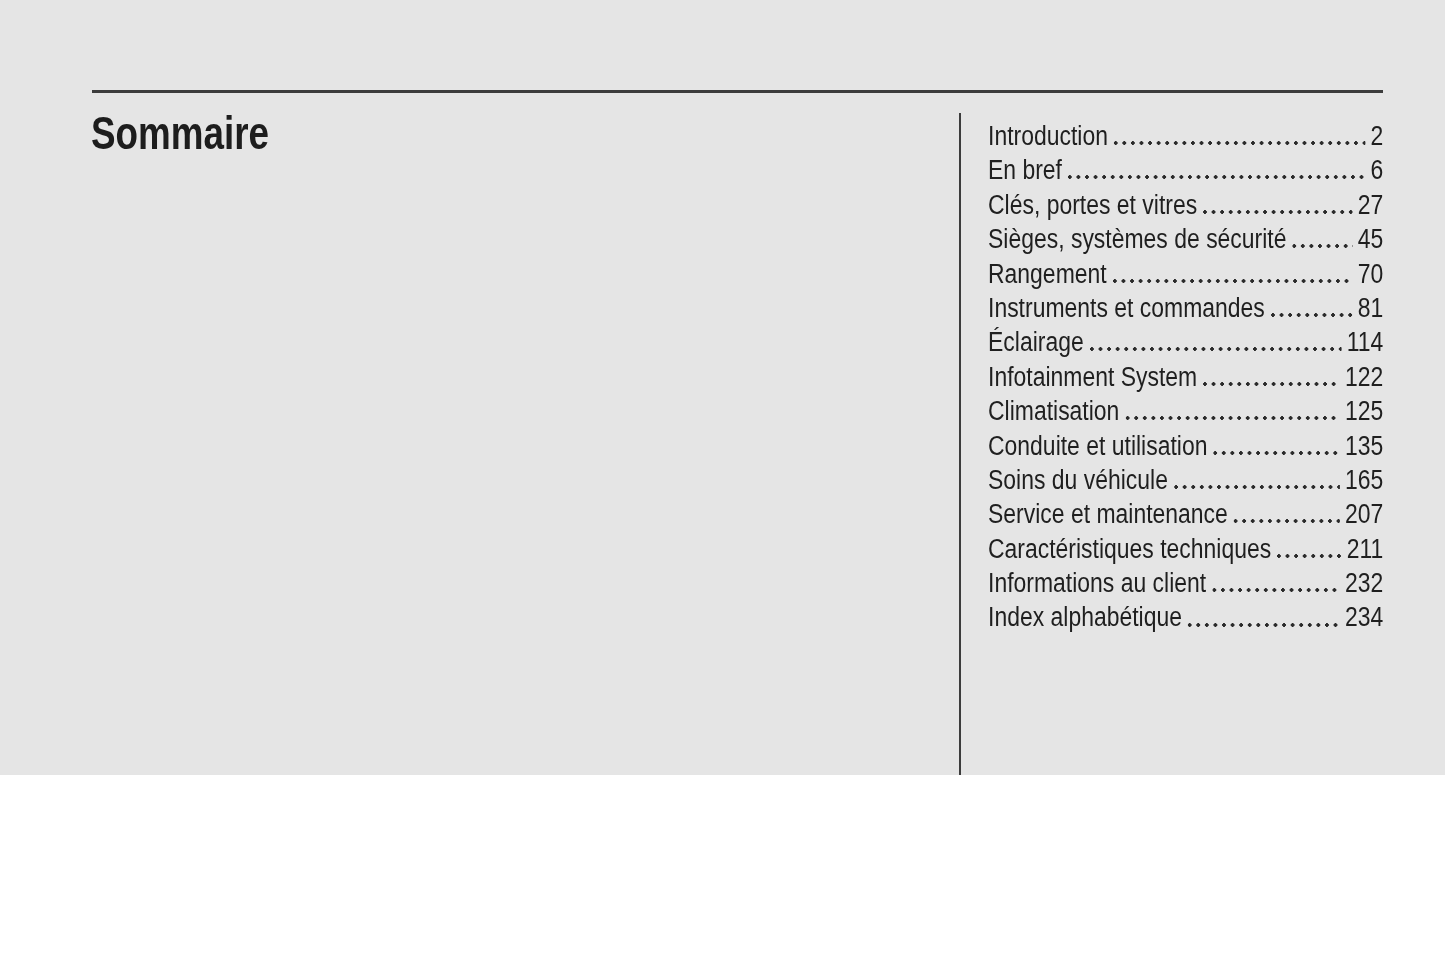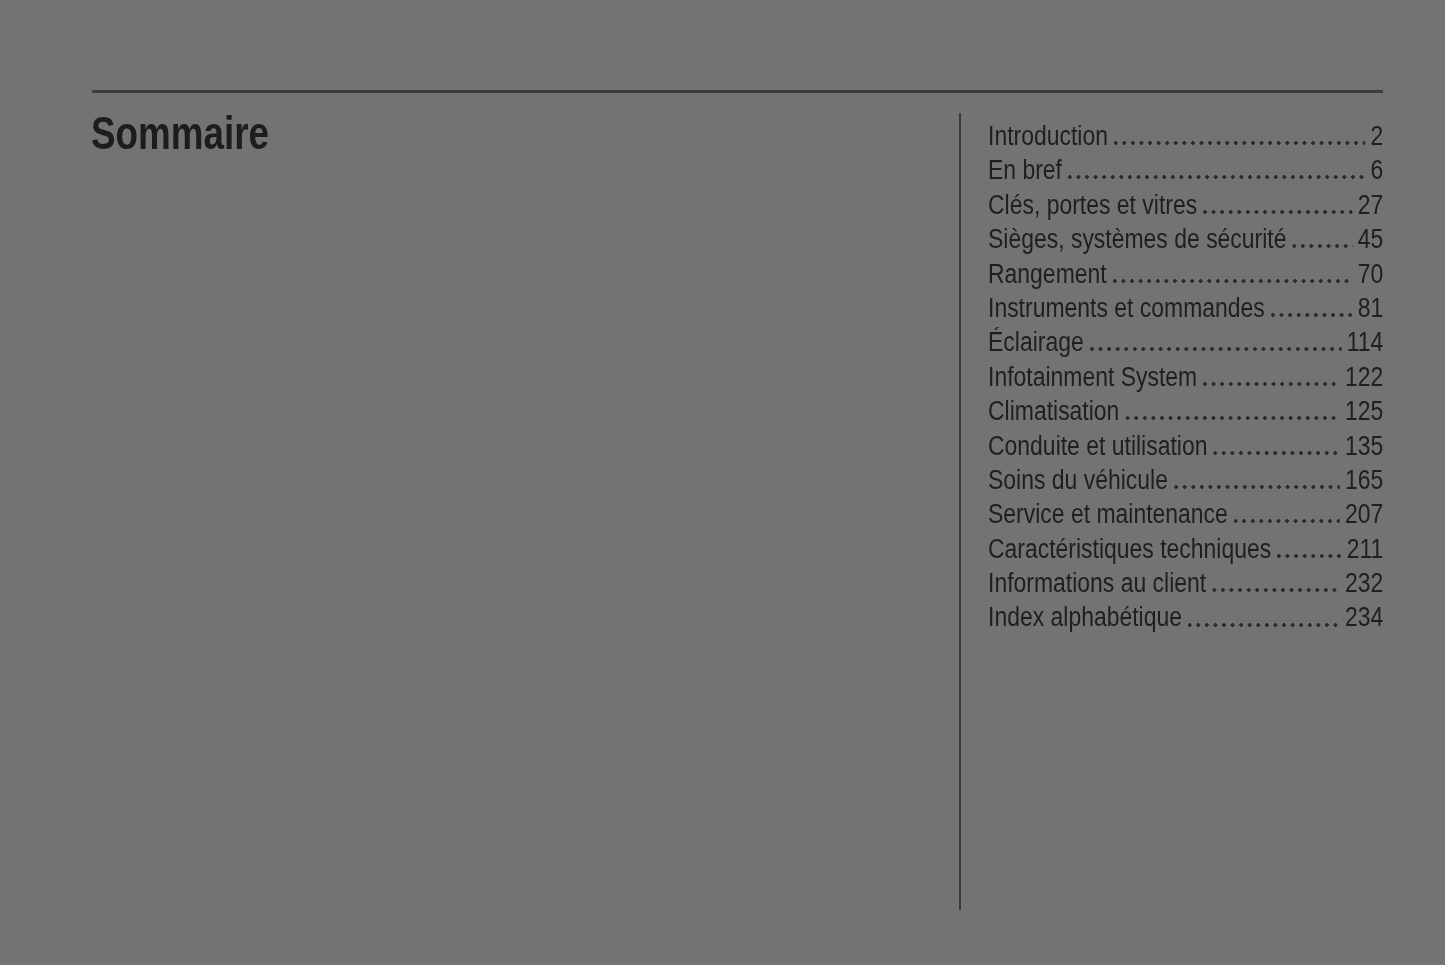--- a/index.html
+++ b/index.html
@@ -3,22 +3,22 @@
 <meta charset="utf-8">
 <style>
   html, body {
     margin: 0;
     padding: 0;
     background: #ffffff;
   }
   .page {
     position: relative;
     width: 1445px;
-    height: 965px;
-    background: #737373;
+    height: 775px;
+    background: #e5e5e5;
     font-family: "Liberation Sans", sans-serif;
     overflow: hidden;
   }
   .top-rule {
     position: absolute;
     left: 92px;
     top: 90px;
     width: 1291px;
     height: 3px;
     background: #3c3c3c;

